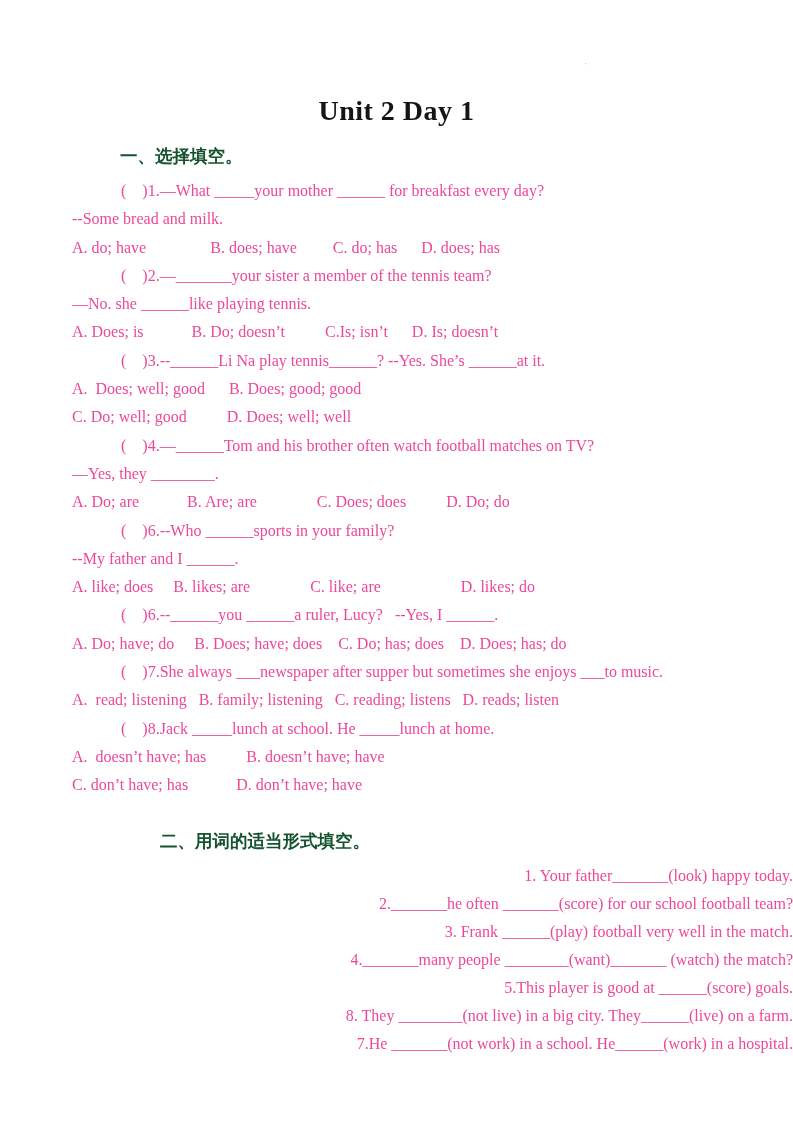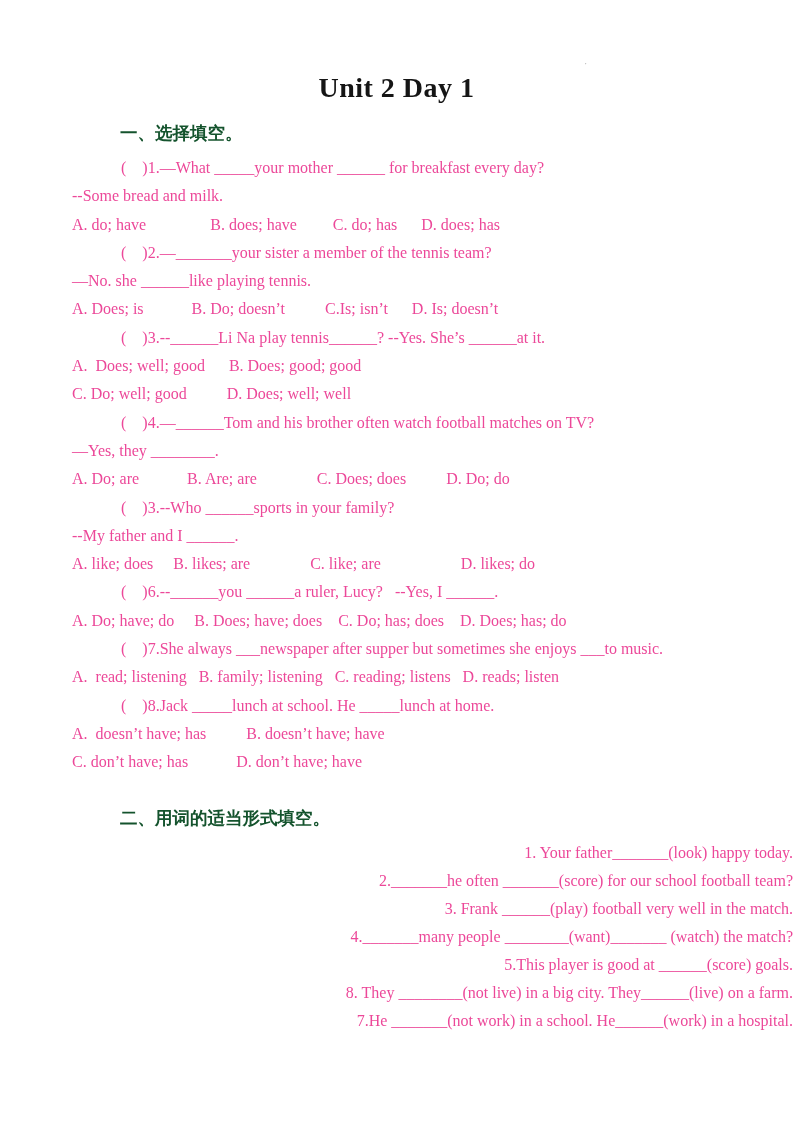--- a/index.html
+++ b/index.html
@@ -14,21 +14,21 @@
   }
   .corner-mark {
     position: absolute;
     top: 58px;
     left: 584px;
     font-size: 10px;
     color: #b5b5b5;
   }
   .title {
     margin: 0;
-    padding-top: 72px;
+    padding-top: 95px;
     text-align: center;
     font-size: 28px;
     font-weight: 700;
     font-family: "Liberation Serif", serif;
     letter-spacing: 0.5px;
   }
   .sec-heading {
     margin: 17px 0 9px 120px;
     font-family: "Liberation Sans", sans-serif;
     font-weight: 700;
@@ -36,21 +36,21 @@
     color: #14532d;
   }
   .line {
     margin-left: 121px;
     font-size: 16px;
     line-height: 28.3px;
     white-space: pre-wrap;
     color: #ec4899;
   }
   .ind { margin-left: 72px; }
-  .s2 { margin-top: 29px; }
+  .s2 { margin-top: 29px; margin-left: 40px; }
   .s2 .line { margin-left: 120px; line-height: 28px; text-align: right; }
 </style>
 </head>
 <body>
 
 <div class="doc">
   <span class="corner-mark">·</span>
 
   <h1 class="title">Unit 2 Day 1</h1>
 
@@ -66,21 +66,21 @@
     <div class="line ind">A. Does; is            B. Do; doesn’t          C.Is; isn’t      D. Is; doesn’t</div>
 
     <div class="line">(    )3.--______Li Na play tennis______? --Yes. She’s ______at it.</div>
     <div class="line ind">A.  Does; well; good      B. Does; good; good</div>
     <div class="line ind">C. Do; well; good          D. Does; well; well</div>
 
     <div class="line">(    )4.—______Tom and his brother often watch football matches on TV?</div>
     <div class="line ind">—Yes, they ________.</div>
     <div class="line ind">A. Do; are            B. Are; are               C. Does; does          D. Do; do</div>
 
-    <div class="line">(    )3.--Who ______sports in your family?</div>
+    <div class="line">(    )6.--Who ______sports in your family?</div>
     <div class="line ind">--My father and I ______.</div>
     <div class="line ind">A. like; does     B. likes; are               C. like; are                    D. likes; do</div>
 
     <div class="line">(    )6.--______you ______a ruler, Lucy?   --Yes, I ______.</div>
     <div class="line ind">A. Do; have; do     B. Does; have; does    C. Do; has; does    D. Does; has; do</div>
 
     <div class="line">(    )7.She always ___newspaper after supper but sometimes she enjoys ___to music.</div>
     <div class="line ind">A.  read; listening   B. family; listening   C. reading; listens   D. reads; listen</div>
 
     <div class="line">(    )8.Jack _____lunch at school. He _____lunch at home.</div>

